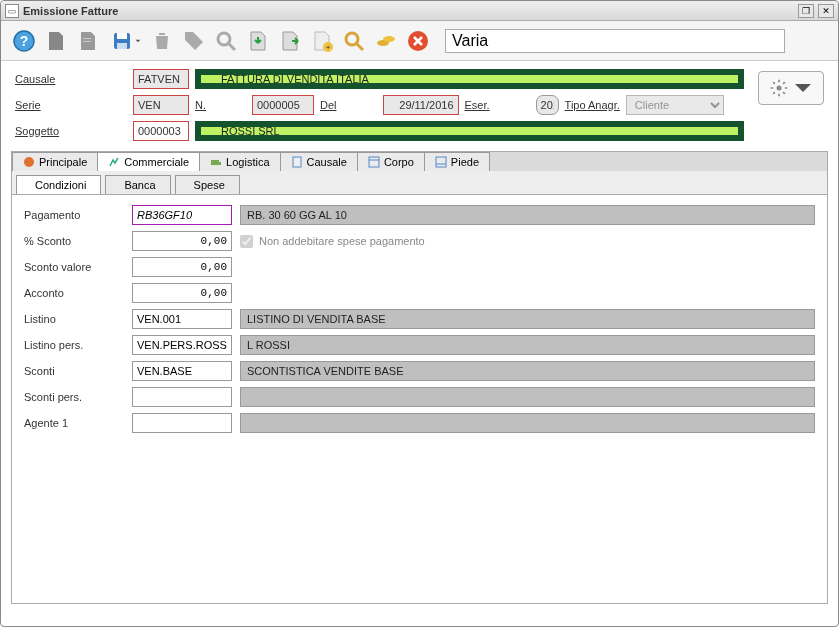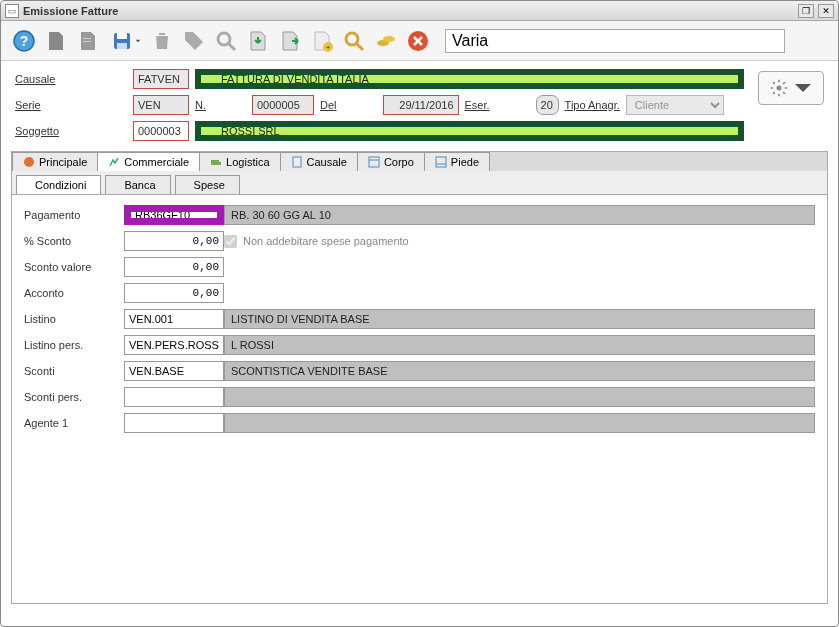--- a/index.html
+++ b/index.html
@@ -26,25 +26,25 @@
 .inp.white { background: #fff; }
 .desc { height: 20px; background: #bef264; border: 6px solid #14532d; padding: 0 20px; display: flex; align-items: center; color: #222; flex: 1; }
 .tabstrip { display: flex; background: #dadada; border: 1px solid #aaa; border-bottom: none; margin: 6px 10px 0 10px; }
 .tab { padding: 3px 10px; border: 1px solid #999; border-bottom: none; background: #eaeaea; display: flex; align-items: center; gap: 4px; cursor: pointer; margin-right: -1px; }
 .tab.active { background: #fff; }
 .tab .ticn { width: 12px; height: 12px; display: inline-block; }
 .subtabstrip { display: flex; background: #eee; padding-top: 4px; margin: 0 10px; border: 1px solid #aaa; border-top: none; border-bottom: none; }
 .subtab { padding: 3px 14px; border: 1px solid #999; border-bottom: none; background: #eaeaea; display: flex; align-items: center; gap: 4px; cursor: pointer; margin-left: 4px; }
 .subtab.active { background: #fff; }
 .panel { margin: 0 10px 10px 10px; border: 1px solid #aaa; border-top: 1px solid #aaa; background: #fff; height: 410px; padding: 10px 12px; }
-.frow { display: flex; align-items: center; margin-bottom: 6px; }
+.frow { display: flex; align-items: center; margin-bottom: 6px; gap: 8px; }
 .frow .flabel { width: 100px; color: #333; }
 .frow .fval { width: 100px; height: 20px; border: 1px solid #999; background: #fff; padding: 0 4px; font-size: 11px; text-align: left; }
 .frow .fval.num { text-align: right; font-family: Liberation Mono, monospace; }
-.frow .fval.red { border: 7px solid #a21caf; }
+.frow .fval.red { border: 1px solid #a21caf; font-style: italic; }
 .frow .fdesc { flex: 1; height: 20px; background: #bfbfbf; border: 1px solid #999; padding: 0 6px; display: flex; align-items: center; color: #222; }
 .frow .fdesc.blank { background: #bfbfbf; }
 .chkrow { display: flex; align-items: center; gap: 6px; color: #888; }
 .chkrow input { accent-color: #888; }
 .topwrap { display: flex; align-items: flex-start; }
 .topwrap .headerblock { flex: 1; }
 .selwrap { position: relative; display: inline-block; }
 .selwrap select { height: 20px; border: 1px solid #999; background: #e0e0e0; font-size: 11px; color: #666; padding: 0 4px; width: 98px; }
 </style>
 </head>

